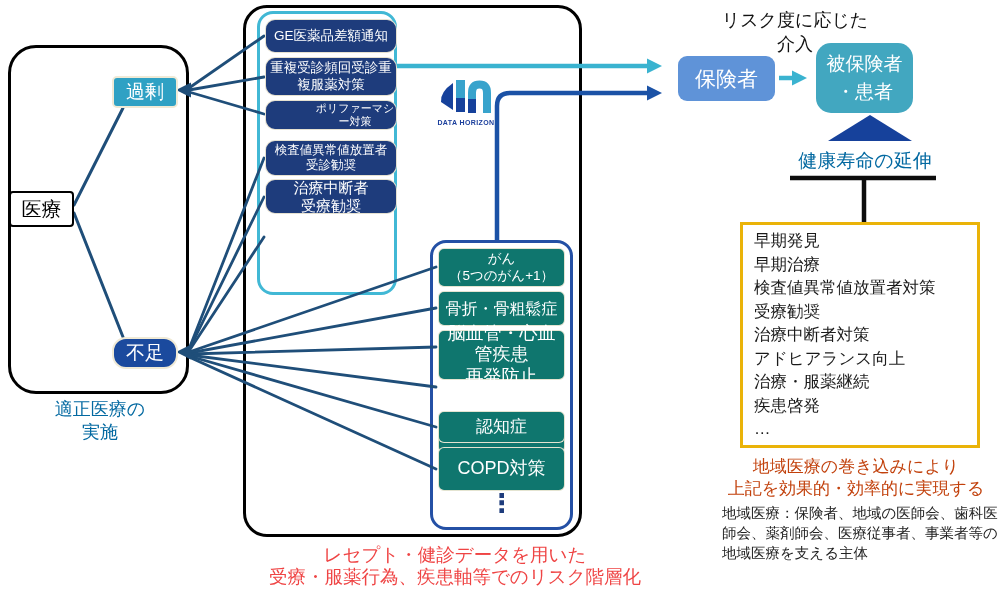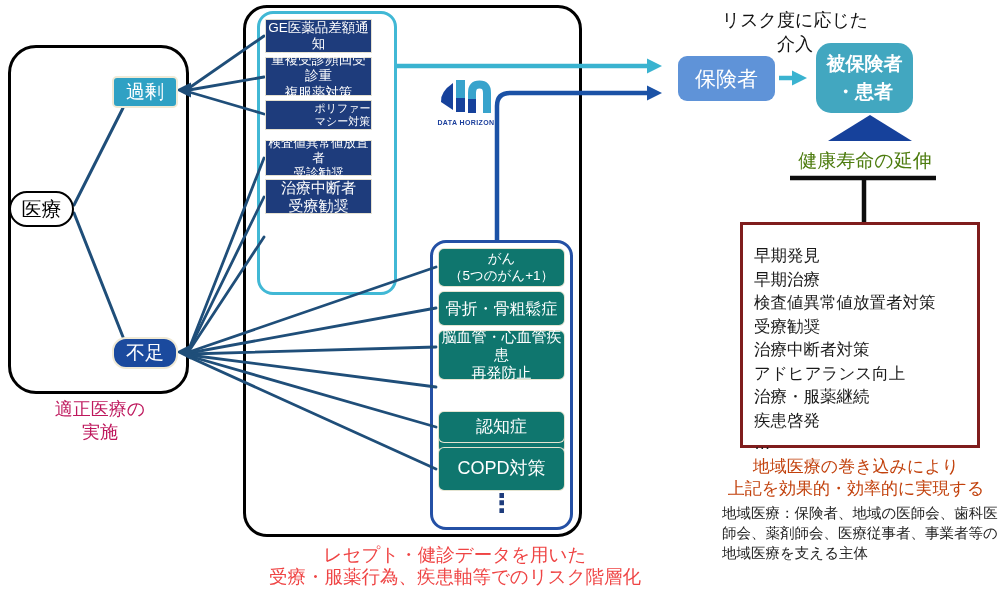--- a/index.html
+++ b/index.html
@@ -7,62 +7,62 @@
           font-family:"Liberation Sans","DejaVu Sans",sans-serif;color:#111;}
   .abs{position:absolute;box-sizing:border-box;}
   .panel{position:absolute;box-sizing:border-box;background:transparent;z-index:1;}
   .lines-layer{position:absolute;left:0;top:0;z-index:2;}
   .box{position:absolute;box-sizing:border-box;display:flex;align-items:center;justify-content:center;
        text-align:center;color:#fff;white-space:pre-line;z-index:3;line-height:1.2;}
   .label{position:absolute;box-sizing:border-box;white-space:pre-line;z-index:3;}
 
   
   .left-panel{left:8px;top:45px;width:181px;height:349px;border:3px solid #000;border-radius:28px;}
-  .iryo{left:9px;top:191px;width:65px;height:36px;border:2.5px solid #000;border-radius:18px;
+  .iryo{left:9px;top:191px;width:65px;height:36px;border:2.5px solid #000;border-radius:4px;
         background:#fff;color:#000;font-size:20px;}
   .kajo{left:112px;top:76px;width:66px;height:32px;background:#2fa1c4;border:2px solid #f0ead6;
         border-radius:5px;font-size:19px;}
   .fusoku{left:112px;top:337px;width:66px;height:32px;background:#1b4a9e;border:2px solid #f0ead6;
         border-radius:14px;font-size:19px;}
-  .caption-left{left:22px;top:398px;width:156px;text-align:center;font-size:18px;line-height:1.25;color:#be185d;}
+  .caption-left{left:22px;top:398px;width:156px;text-align:center;font-size:18px;line-height:1.25;color:#0369a1;}
 
   
   .outer-rect{left:243px;top:5px;width:339px;height:532px;border:3.5px solid #000;border-radius:24px;}
   .teal-rect{left:257px;top:11px;width:140px;height:284px;border:3px solid #41b8d5;border-radius:16px;}
   .inner-rect{left:430px;top:240px;width:143px;height:290px;border:3px solid #2450a5;border-radius:16px;}
-  .pbox{left:265px;width:107px;background:#1e3c7c;border:1.5px solid rgba(240,234,214,.95);border-radius:0;}
+  .pbox{left:265px;width:132px;background:#1e3c7c;border:1.5px solid rgba(240,234,214,.95);border-radius:10px;}
   .p1{top:19px;height:34px;font-size:13.5px;}
   .p2{top:57px;height:39px;font-size:13.5px;}
   .p3{top:100px;height:30px;font-size:11px;padding-left:48px;}
   .p4{top:140px;height:36px;font-size:12.5px;}
   .p5{top:179px;height:35px;font-size:15px;}
   .p6{top:220px;height:33px;font-size:12px;}
   .dbox{left:438px;width:127px;background:#0f766e;border:1.5px solid rgba(240,234,214,.95);border-radius:6px;}
   .d1{top:248px;height:39px;font-size:13.5px;}
   .d2{top:291px;height:35px;font-size:16px;}
-  .d3{top:330px;height:50px;font-size:15px;}
+  .d3{top:330px;height:50px;font-size:18px;}
   .d4{top:368px;height:38px;font-size:18px;margin-top:47px;}
   .d5{top:411px;height:32px;font-size:17px;}
   .d6{top:447px;height:44px;font-size:18px;}
   .ellipsis-v{left:438px;top:490px;width:127px;text-align:center;font-size:26px;font-weight:bold;
               color:#1e3c7c;line-height:1;z-index:3;}
   .caption-center{left:245px;top:544px;width:420px;text-align:center;font-size:18.5px;line-height:1.2;color:#ef4444;}
 
   
   .logo{left:436px;top:80px;width:60px;z-index:3;text-align:center;}
   .logo-text{font-size:7px;font-weight:bold;color:#1a3e9c;letter-spacing:.4px;margin-top:1px;}
 
   
   .intervention{left:695px;top:8px;width:200px;text-align:center;font-size:18px;line-height:1.35;color:#111;}
   .insurer{left:678px;top:56px;width:97px;height:45px;background:#5f93d8;border-radius:9px;font-size:21px;}
   .insured{left:816px;top:43px;width:97px;height:70px;background:#42a7c0;border-radius:15px;
-           font-size:19px;line-height:1.45;font-weight:bold;}
-  .outcome{left:765px;top:148px;width:200px;text-align:center;font-size:19px;color:#4d7c0f;}
-  .goals-box{left:740px;top:222px;width:240px;height:226px;border:3px solid #7f1d1d;background:#fff;
-             z-index:3;padding:19px 11px;font-size:16.5px;line-height:23.5px;color:#1a1a1a;}
+           font-size:19px;line-height:1.45;}
+  .outcome{left:765px;top:148px;width:200px;text-align:center;font-size:19px;color:#0369a1;}
+  .goals-box{left:740px;top:222px;width:240px;height:226px;border:3px solid #eab308;background:#fff;
+             z-index:3;padding:4px 11px;font-size:16.5px;line-height:23.5px;color:#1a1a1a;}
   .goal{white-space:nowrap;}
   .community-caption{left:712px;top:456px;width:288px;text-align:center;font-size:17px;line-height:1.32;color:#c2410c;}
   .community-note{left:722px;top:503px;width:276px;font-size:14.5px;line-height:1.38;color:#222;text-align:left;}
 </style>
 </head>
 <body>
 
 <div class="canvas">
 
   <div class="panel left-panel"></div>

